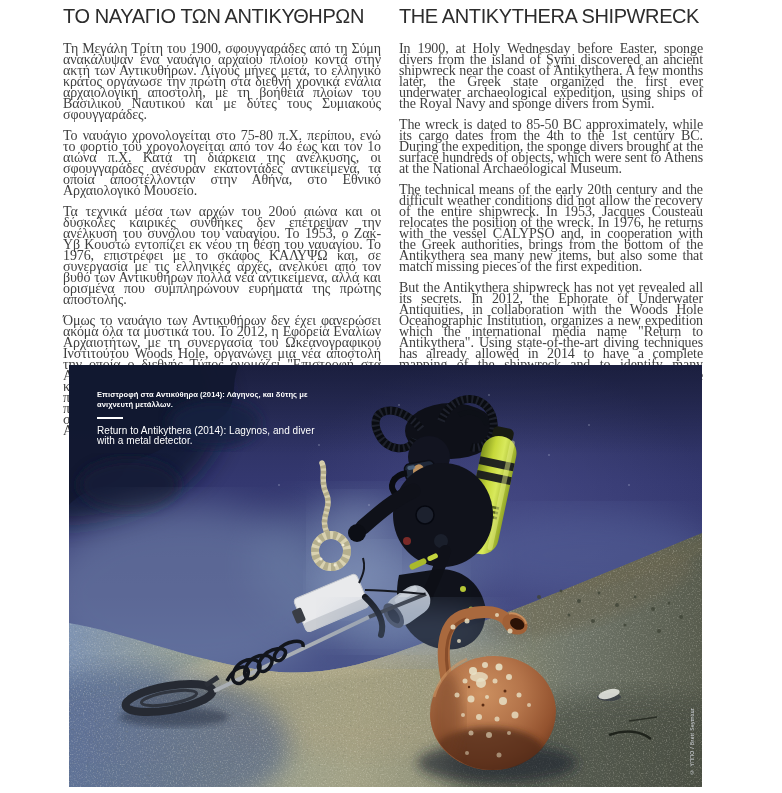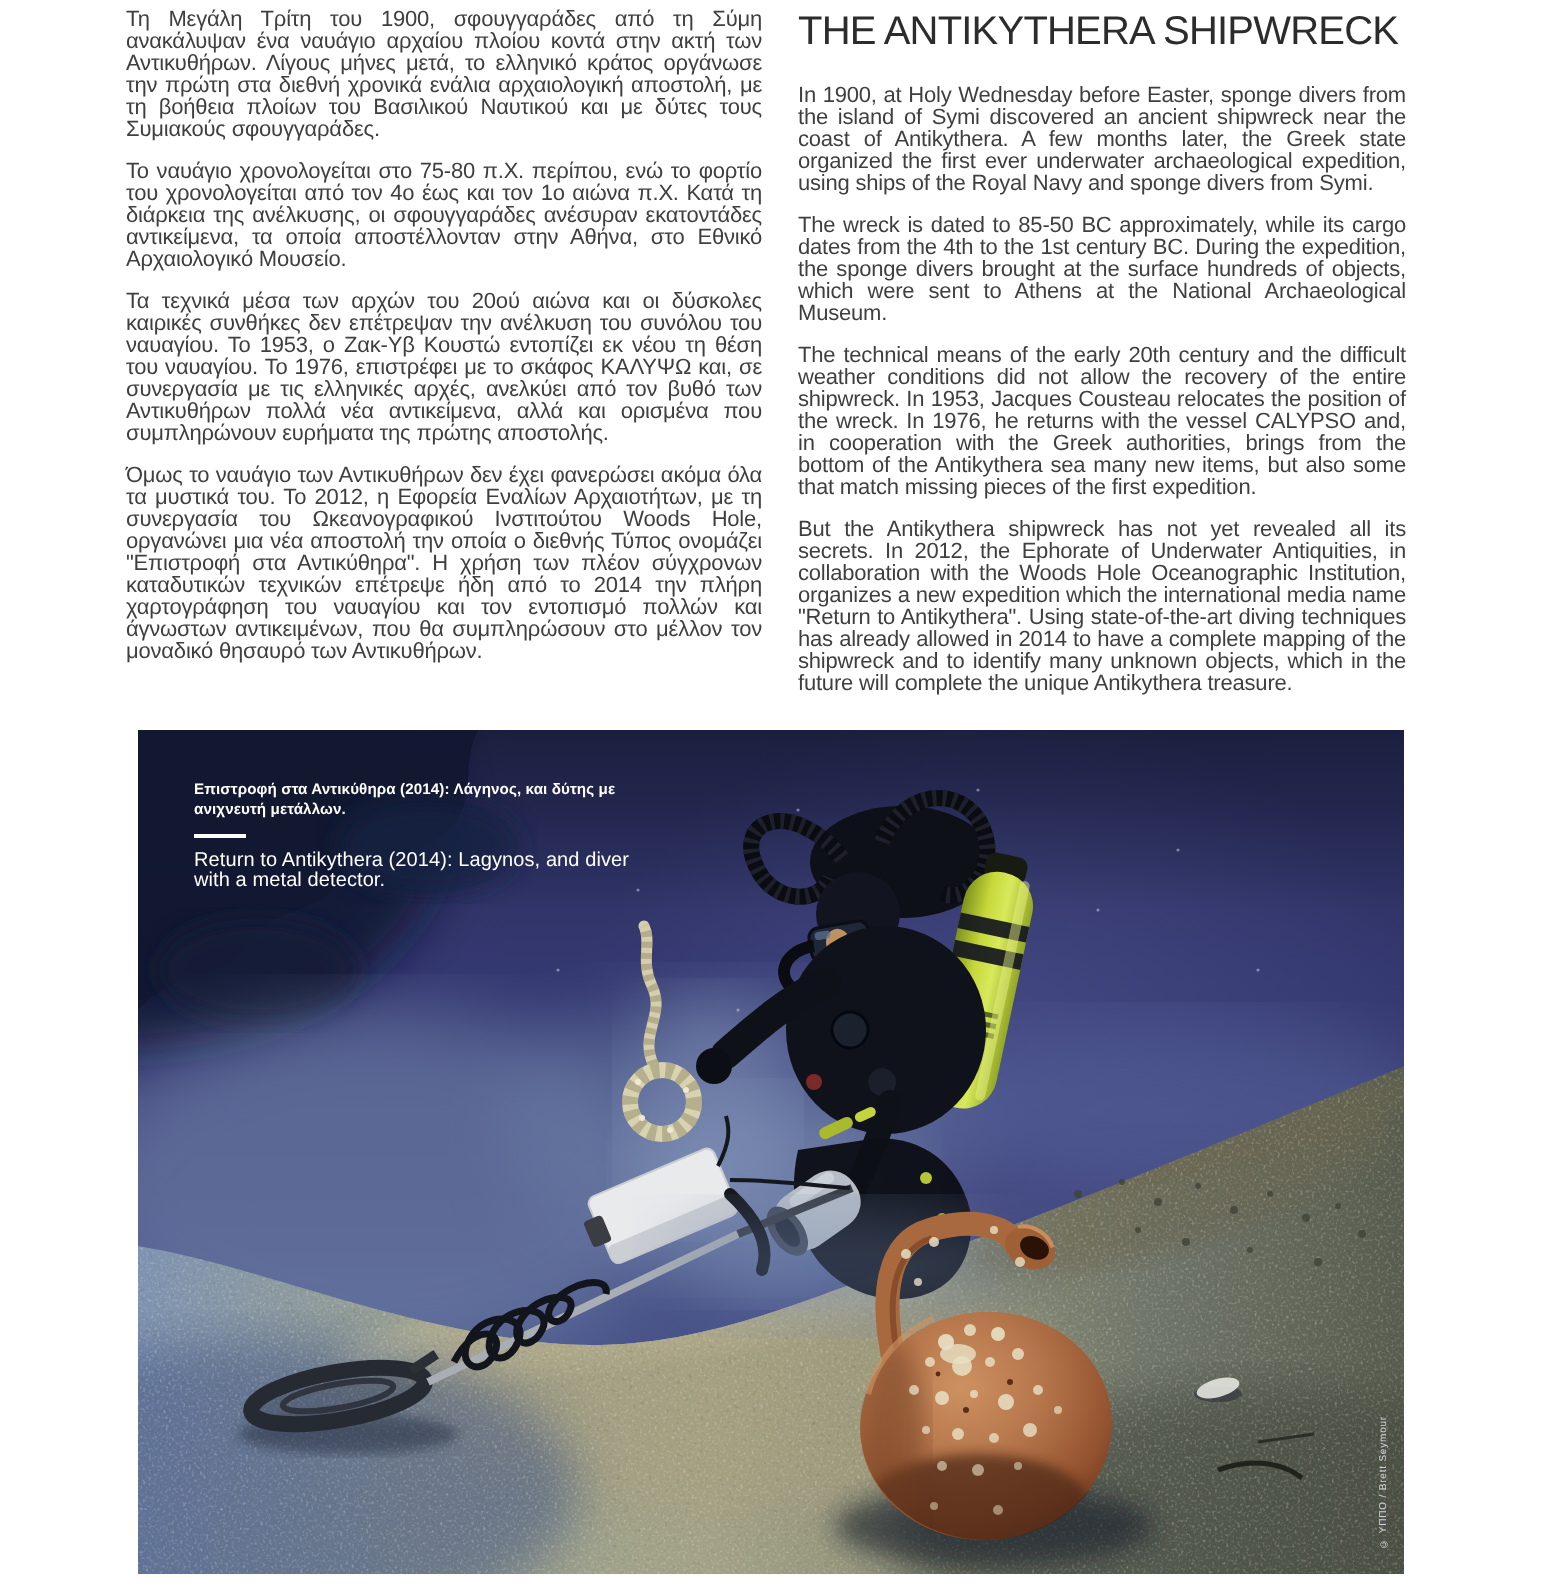--- a/index.html
+++ b/index.html
@@ -8,22 +8,22 @@
     font-family:"Liberation Sans", sans-serif;
   }
   .col{position:absolute;top:5px;}
   .col-left{left:63px;width:318px;}
   .col-right{left:399px;width:304px;}
   .col h1{
     font-size:20px;font-weight:400;color:#2c2c2c;margin:0 0 15px 0;
     letter-spacing:-0.4px;line-height:1.15;white-space:nowrap;
   }
   .col p{
-    font-size:11px;line-height:11px;color:#3f3f3f;text-align:justify;
-    margin:0 0 10px 0;letter-spacing:-0.1px;
+    font-size:14px;line-height:11px;color:#3f3f3f;text-align:justify;
+    margin:0 0 10px 0;letter-spacing:-0.1px;font-family:Liberation Serif, serif;
   }
   .photo{
     position:absolute;left:69px;top:365px;width:633px;height:422px;
     overflow:hidden;background:#0369a1;
   }
   .photo svg{display:block;position:absolute;left:0;top:0;}
   .caption{
     position:absolute;left:28px;top:25px;width:222px;color:#ffffff;z-index:5;
   }
   .caption .gr{font-weight:bold;font-size:7.6px;line-height:10px;letter-spacing:0.05px;}
@@ -32,20 +32,21 @@
   .credit{
     position:absolute;right:7px;bottom:12px;z-index:5;
     writing-mode:vertical-rl;transform:rotate(180deg);
     font-size:5px;letter-spacing:0.4px;color:#e8ebf4;opacity:0.85;
   }
 </style>
 </head>
 <body>
 
 <div class="col col-left">
+  <h1>ΤΟ ΝΑΥΑΓΙΟ ΤΩΝ ΑΝΤΙΚΥΘΗΡΩΝ</h1>
   <p>Τη Μεγάλη Τρίτη του 1900, σφουγγαράδες από τη Σύμη ανακάλυψαν ένα ναυάγιο αρχαίου πλοίου κοντά στην ακτή των Αντικυθήρων. Λίγους μήνες μετά, το ελληνικό κράτος οργάνωσε την πρώτη στα διεθνή χρονικά ενάλια αρχαιολογική αποστολή, με τη βοήθεια πλοίων του Βασιλικού Ναυτικού και με δύτες τους Συμιακούς σφουγγαράδες.</p>
   <p>Το ναυάγιο χρονολογείται στο 75-80 π.Χ. περίπου, ενώ το φορτίο του χρονολογείται από τον 4ο έως και τον 1ο αιώνα π.Χ. Κατά τη διάρκεια της ανέλκυσης, οι σφουγγαράδες ανέσυραν εκατοντάδες αντικείμενα, τα οποία αποστέλλονταν στην Αθήνα, στο Εθνικό Αρχαιολογικό Μουσείο.</p>
   <p>Τα τεχνικά μέσα των αρχών του 20ού αιώνα και οι δύσκολες καιρικές συνθήκες δεν επέτρεψαν την ανέλκυση του συνόλου του ναυαγίου. Το 1953, ο Ζακ-Υβ Κουστώ εντοπίζει εκ νέου τη θέση του ναυαγίου. Το 1976, επιστρέφει με το σκάφος ΚΑΛΥΨΩ και, σε συνεργασία με τις ελληνικές αρχές, ανελκύει από τον βυθό των Αντικυθήρων πολλά νέα αντικείμενα, αλλά και ορισμένα που συμπληρώνουν ευρήματα της πρώτης αποστολής.</p>
   <p>Όμως το ναυάγιο των Αντικυθήρων δεν έχει φανερώσει ακόμα όλα τα μυστικά του. Το 2012, η Εφορεία Εναλίων Αρχαιοτήτων, με τη συνεργασία του Ωκεανογραφικού Ινστιτούτου Woods Hole, οργανώνει μια νέα αποστολή την οποία ο διεθνής Τύπος ονομάζει "Επιστροφή στα Αντικύθηρα". Η χρήση των πλέον σύγχρονων καταδυτικών τεχνικών επέτρεψε ήδη από το 2014 την πλήρη χαρτογράφηση του ναυαγίου και τον εντοπισμό πολλών και άγνωστων αντικειμένων, που θα συμπληρώσουν στο μέλλον τον μοναδικό θησαυρό των Αντικυθήρων.</p>
 </div>
 
 <div class="col col-right">
   <h1>THE ANTIKYTHERA SHIPWRECK</h1>
   <p>In 1900, at Holy Wednesday before Easter, sponge divers from the island of Symi discovered an ancient shipwreck near the coast of Antikythera. A few months later, the Greek state organized the first ever underwater archaeological expedition, using ships of the Royal Navy and sponge divers from Symi.</p>
   <p>The wreck is dated to 85-50 BC approximately, while its cargo dates from the 4th to the 1st century BC. During the expedition, the sponge divers brought at the surface hundreds of objects, which were sent to Athens at the National Archaeological Museum.</p>

